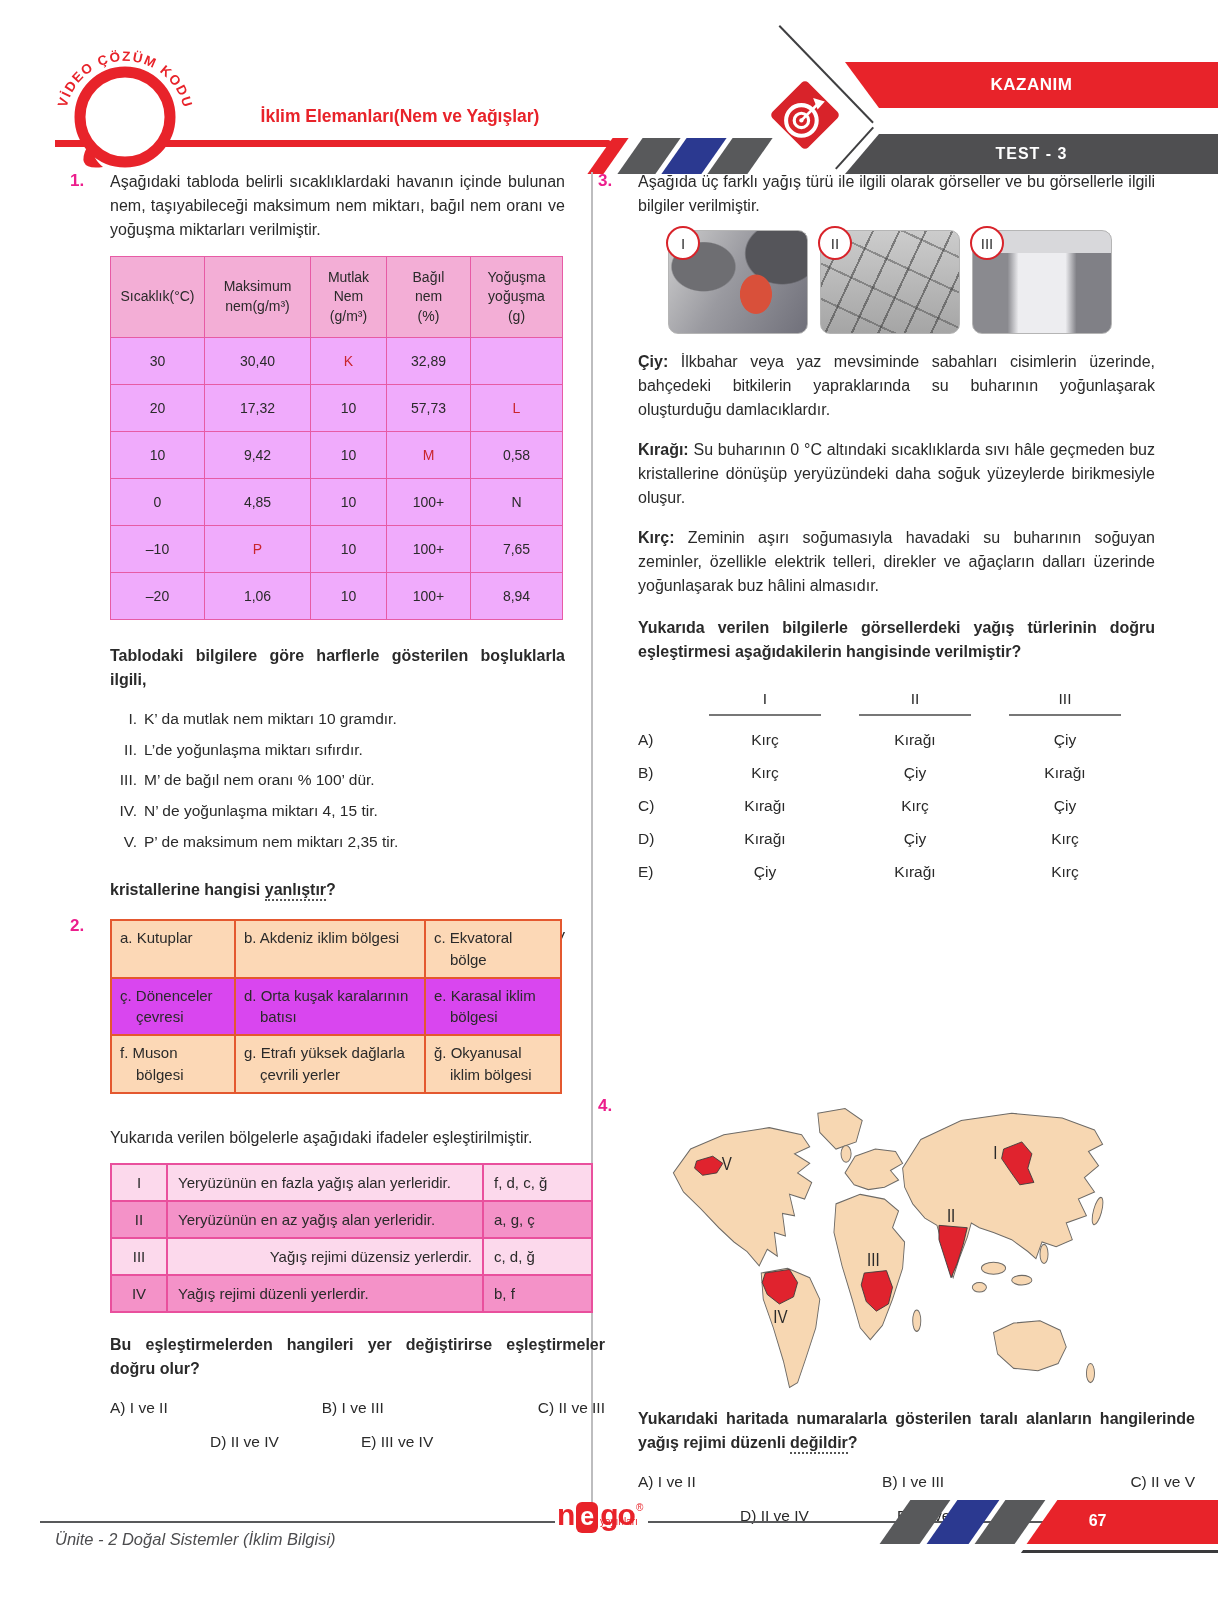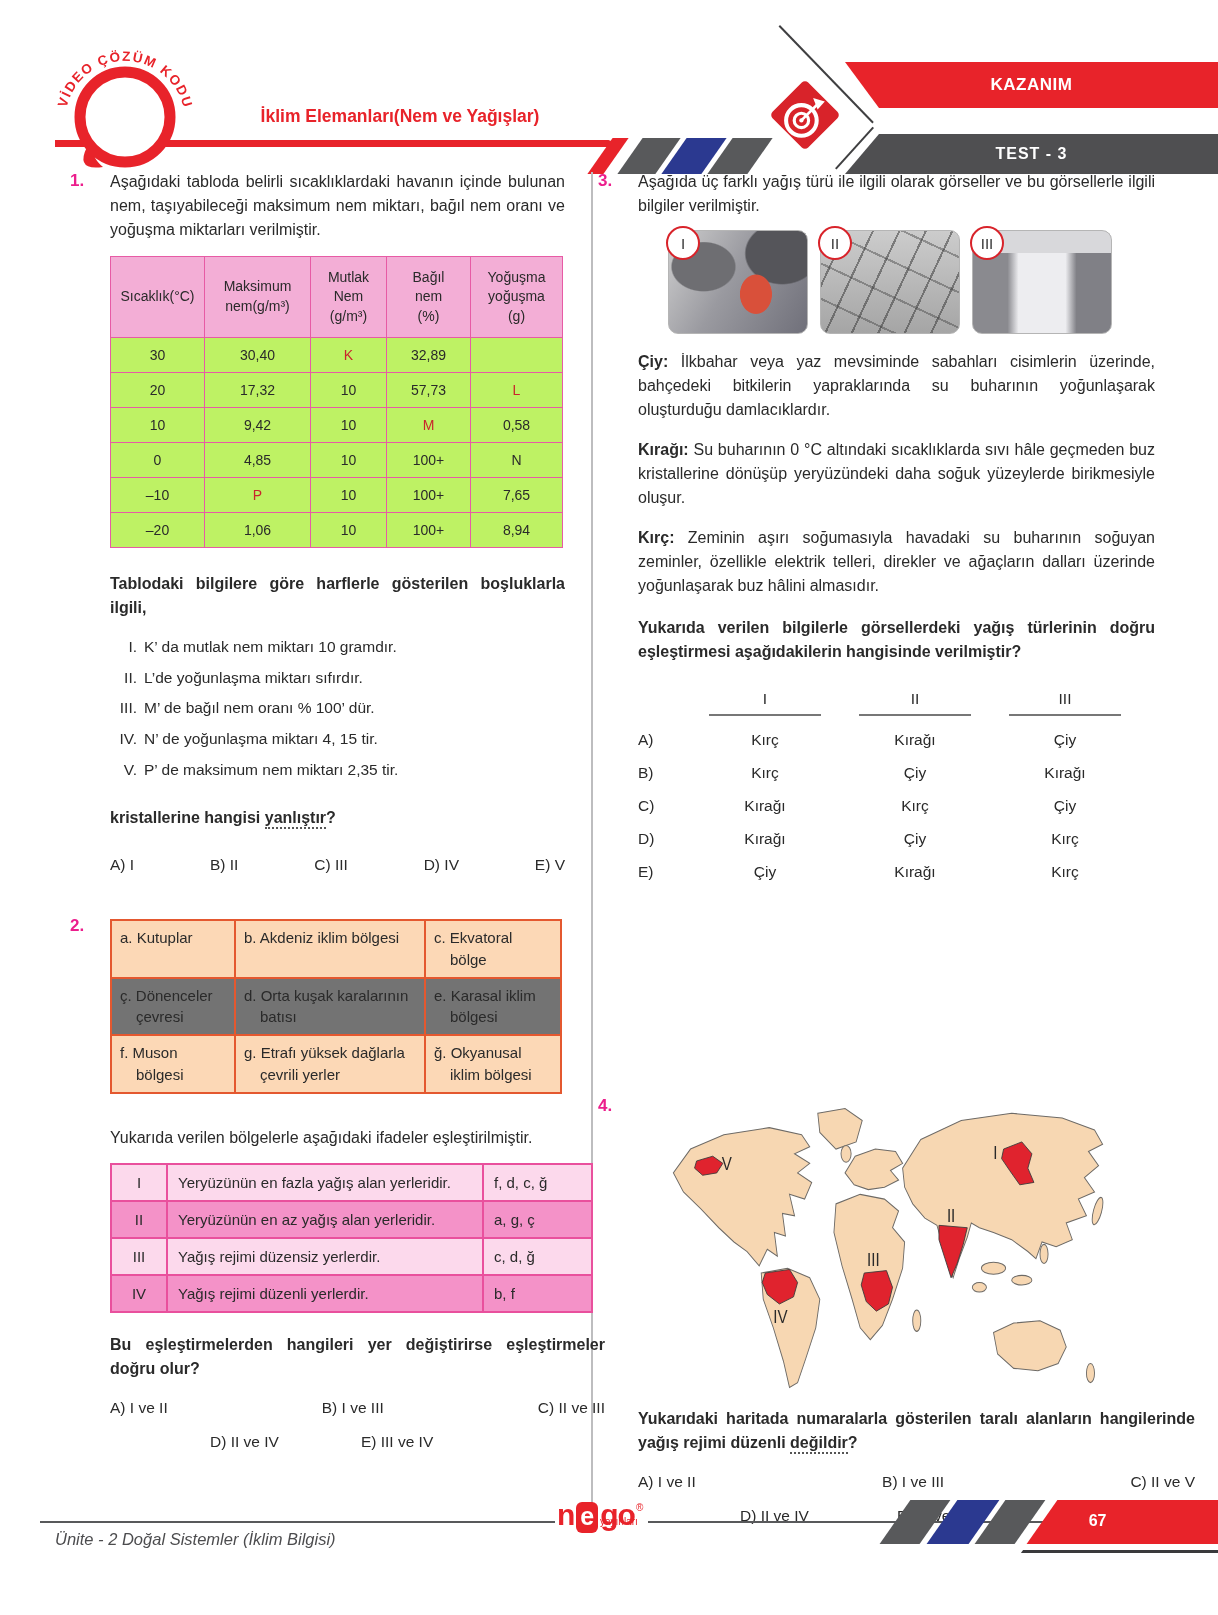--- a/index.html
+++ b/index.html
@@ -36,34 +36,34 @@
   .qnum{position:absolute;left:0;top:1px;color:#ec1e8c;font-weight:bold;font-size:17px;}
   .para{font-size:16px;line-height:1.5;text-align:justify;margin:0 0 14px;}
   .stem{font-weight:bold;font-size:16px;line-height:1.5;text-align:justify;}
   .uline{border-bottom:2px dotted #555;padding-bottom:1px;}
 
   
   .t1{border-collapse:collapse;margin-top:6px;}
   .t1 th,.t1 td{border:1.6px solid #e75ba5;font-size:14px;text-align:center;font-weight:normal;}
   .t1 th{background:#f3aed6;height:76px;padding:2px 3px;}
   .t1 th span{display:block;line-height:1.4;}
-  .t1 td{height:28px;padding:3px 3px;background:#bef264;}
+  .t1 td{height:28px;padding:9px 3px;background:#f0abfc;}
   .redcell{color:#c9252c;font-weight:bold;}
 
   .items{margin-top:16px;display:grid;grid-template-columns:34px 1fr;row-gap:9px;font-size:15.5px;line-height:1.4;}
   .inum{text-align:right;padding-right:7px;}
   .opts{display:flex;justify-content:space-between;font-size:15.5px;margin-top:26px;}
   .optrow{display:flex;font-size:15.5px;}
 
   
   .t2{border-collapse:collapse;margin-top:4px;}
   .t2 td{border:2px solid #e4582f;font-size:15px;line-height:1.45;vertical-align:top;
          padding:6px 8px 6px 24px;text-indent:-16px;}
   .t2 .rlight td{background:#fcd8b6;}
-  .t2 .rmid td{background:#737373;}
+  .t2 .rmid td{background:#d946ef;}
   .t3{border-collapse:collapse;margin-top:13px;}
   .t3 td{border:2px solid #e9509d;font-size:15px;line-height:1.4;}
   .t3 .c1{width:52px;text-align:center;}
   .t3 .c2{width:294px;padding:7px 10px;text-align:justify;}
   .t3 .c3{width:96px;padding-left:10px;}
   .t3 .plight td{background:#fcd9ec;}
   .t3 .pdark td{background:#f492c8;}
 
   
   .imgs{display:flex;gap:12px;margin:12px 0 0 30px;}
@@ -311,21 +311,21 @@
           <td class="c2">Yeryüzünün en fazla yağış alan yerleridir.</td>
           <td class="c3">f, d, c, ğ</td>
         </tr>
         <tr class="pdark">
           <td class="c1">II</td>
           <td class="c2">Yeryüzünün en az yağış alan yerleridir.</td>
           <td class="c3">a, g, ç</td>
         </tr>
         <tr class="plight">
           <td class="c1">III</td>
-          <td class="c2" style="text-align:left;">Yağış rejimi düzensiz yerlerdir.</td>
+          <td class="c2" style="text-align:right;">Yağış rejimi düzensiz yerlerdir.</td>
           <td class="c3">c, d, ğ</td>
         </tr>
         <tr class="pdark">
           <td class="c1">IV</td>
           <td class="c2" style="text-align:left;">Yağış rejimi düzenli yerlerdir.</td>
           <td class="c3">b, f</td>
         </tr>
       </tbody>
         </table>
 

